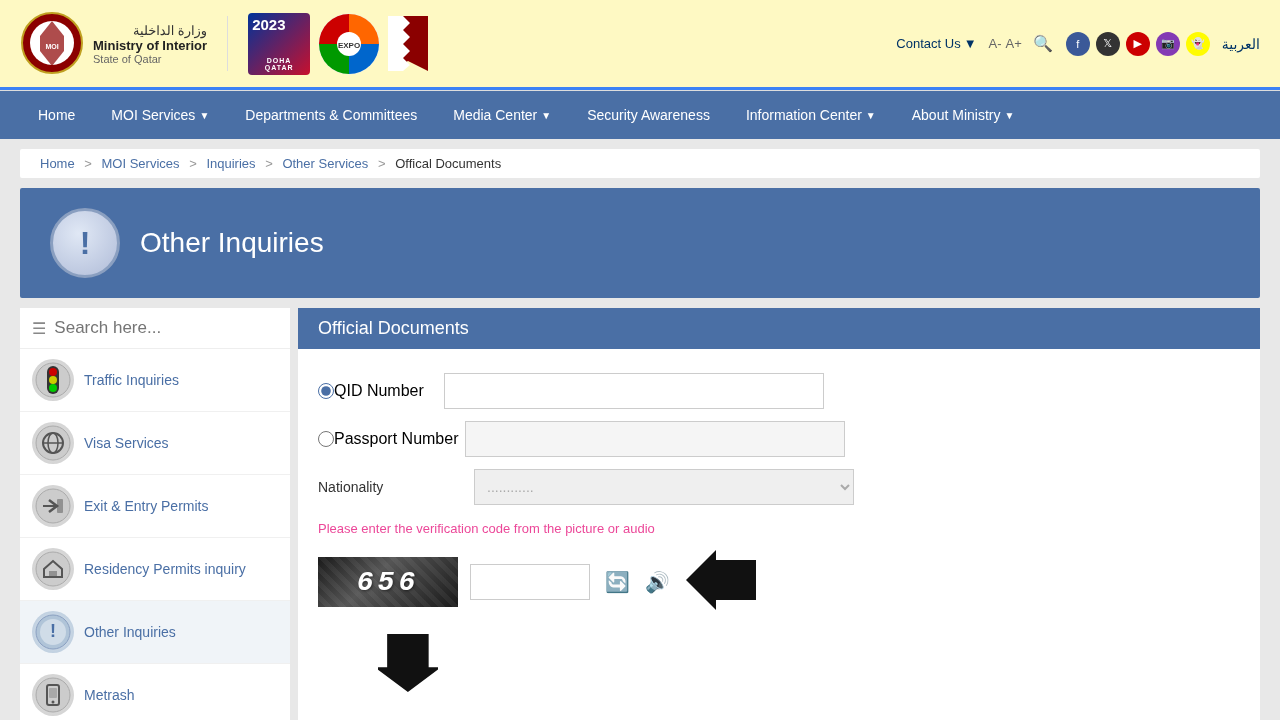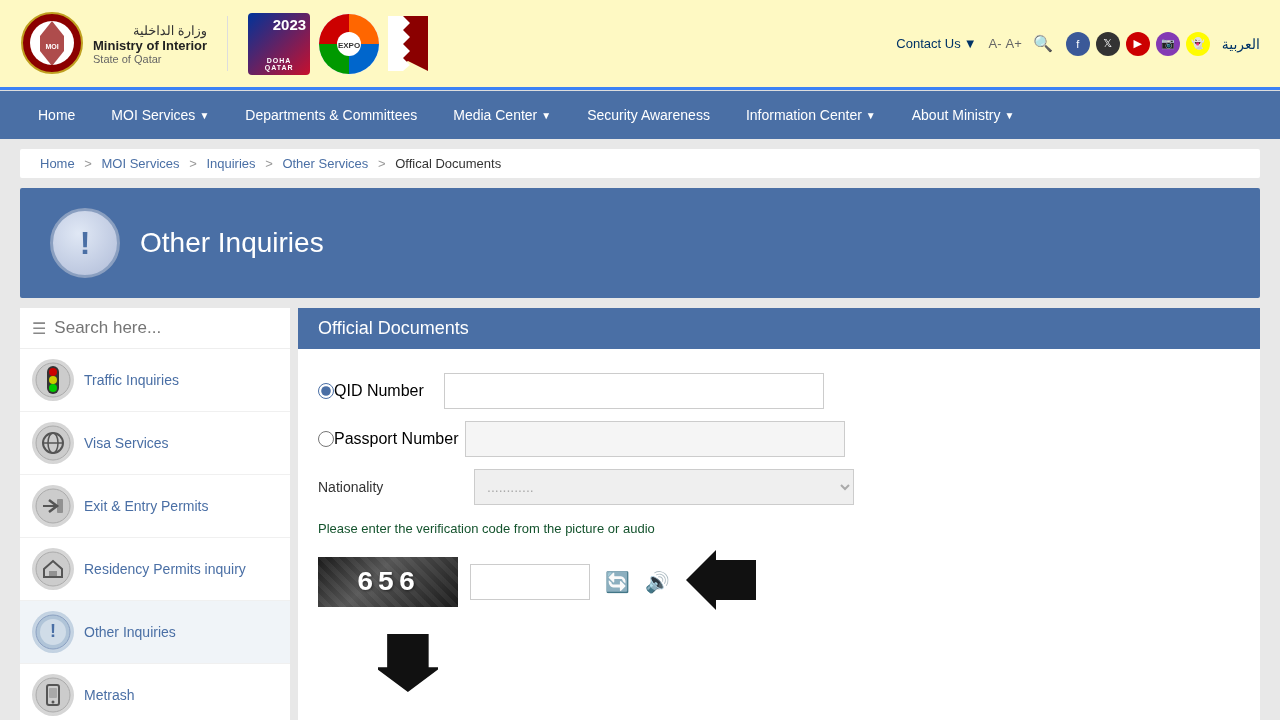--- a/index.html
+++ b/index.html
@@ -161,32 +161,32 @@
     }
     .form-input:disabled { background: #f5f5f5; }
     .radio-row {
       display: flex; align-items: center; margin-bottom: 12px; gap: 0;
     }
     .radio-row input[type=radio] { accent-color: #4a6fa5; width: 16px; height: 16px; }
     .nationality-select {
       width: 380px; height: 36px; border: 1px solid #ccc; padding: 0 8px; font-size: 14px; color: #aaa;
     }
     .verification-text {
-      font-size: 13px; color: #14532d; margin-bottom: 14px;
+      font-size: 13px; color: #ec4899; margin-bottom: 14px;
     }
     .captcha-row {
       display: flex; align-items: center; gap: 12px; margin-bottom: 20px;
     }
     .captcha-image {
       width: 140px; height: 50px;
       background: linear-gradient(135deg, #1a1a1a 0%, #555 40%, #1a1a1a 100%);
       display: flex; align-items: center; justify-content: center;
       font-size: 28px; font-weight: bold; color: white; letter-spacing: 4px;
       font-family: 'Courier New', monospace;
-      position: relative; overflow: hidden;
+      position: relative; overflow: hidden; font-style: italic;
     }
     .captcha-image::before {
       content: '';
       position: absolute; top: 0; left: 0; right: 0; bottom: 0;
       background: repeating-linear-gradient(45deg, transparent, transparent 5px, rgba(255,255,255,0.05) 5px, rgba(255,255,255,0.05) 10px);
     }
     .captcha-input {
       width: 120px; height: 36px; border: 1px solid #ccc; padding: 0 8px; font-size: 14px;
     }
     .captcha-controls {
@@ -222,21 +222,21 @@
         <div class="logo-text">
           <span style="font-size:13px;color:#333;direction:rtl;">وزارة الداخلية</span>
           <span style="font-size:13px;font-weight:bold;color:#222;">Ministry of Interior</span>
           <span style="font-size:11px;color:#666;">State of Qatar</span>
         </div>
       </div>
 
       <div style="width:1px;height:55px;background:#ddd;margin:0 10px;"></div>
 
       <div style="display:flex;gap:8px;align-items:center;">
-        <div style="width:62px;height:62px;background:linear-gradient(135deg,#003399,#c8102e);border-radius:4px;display:flex;flex-direction:column;align-items:flex-end;justify-content:center;color:white;font-size:9px;font-weight:bold;text-align:center;padding:4px;gap:24px;">
+        <div style="width:62px;height:62px;background:linear-gradient(135deg,#003399,#c8102e);border-radius:4px;display:flex;flex-direction:column;align-items:flex-start;justify-content:center;color:white;font-size:9px;font-weight:bold;text-align:center;padding:4px;gap:24px;">
           <div style="font-size:15px;font-weight:900;">2023</div>
           <div style="font-size:7px;letter-spacing:1px;">DOHA QATAR</div>
         </div>
 
         <svg width="62" height="62" viewBox="0 0 62 62">
           <circle cx="31" cy="31" r="30" fill="#fff" stroke="#eee" stroke-width="1"></circle>
           <path d="M31 1 A30 30 0 0 1 61 31 L31 31 Z" fill="#ff6600"></path>
           <path d="M61 31 A30 30 0 0 1 31 61 L31 31 Z" fill="#0066cc"></path>
           <path d="M31 61 A30 30 0 0 1 1 31 L31 31 Z" fill="#009900"></path>
           <path d="M1 31 A30 30 0 0 1 31 1 L31 31 Z" fill="#cc0000"></path>

